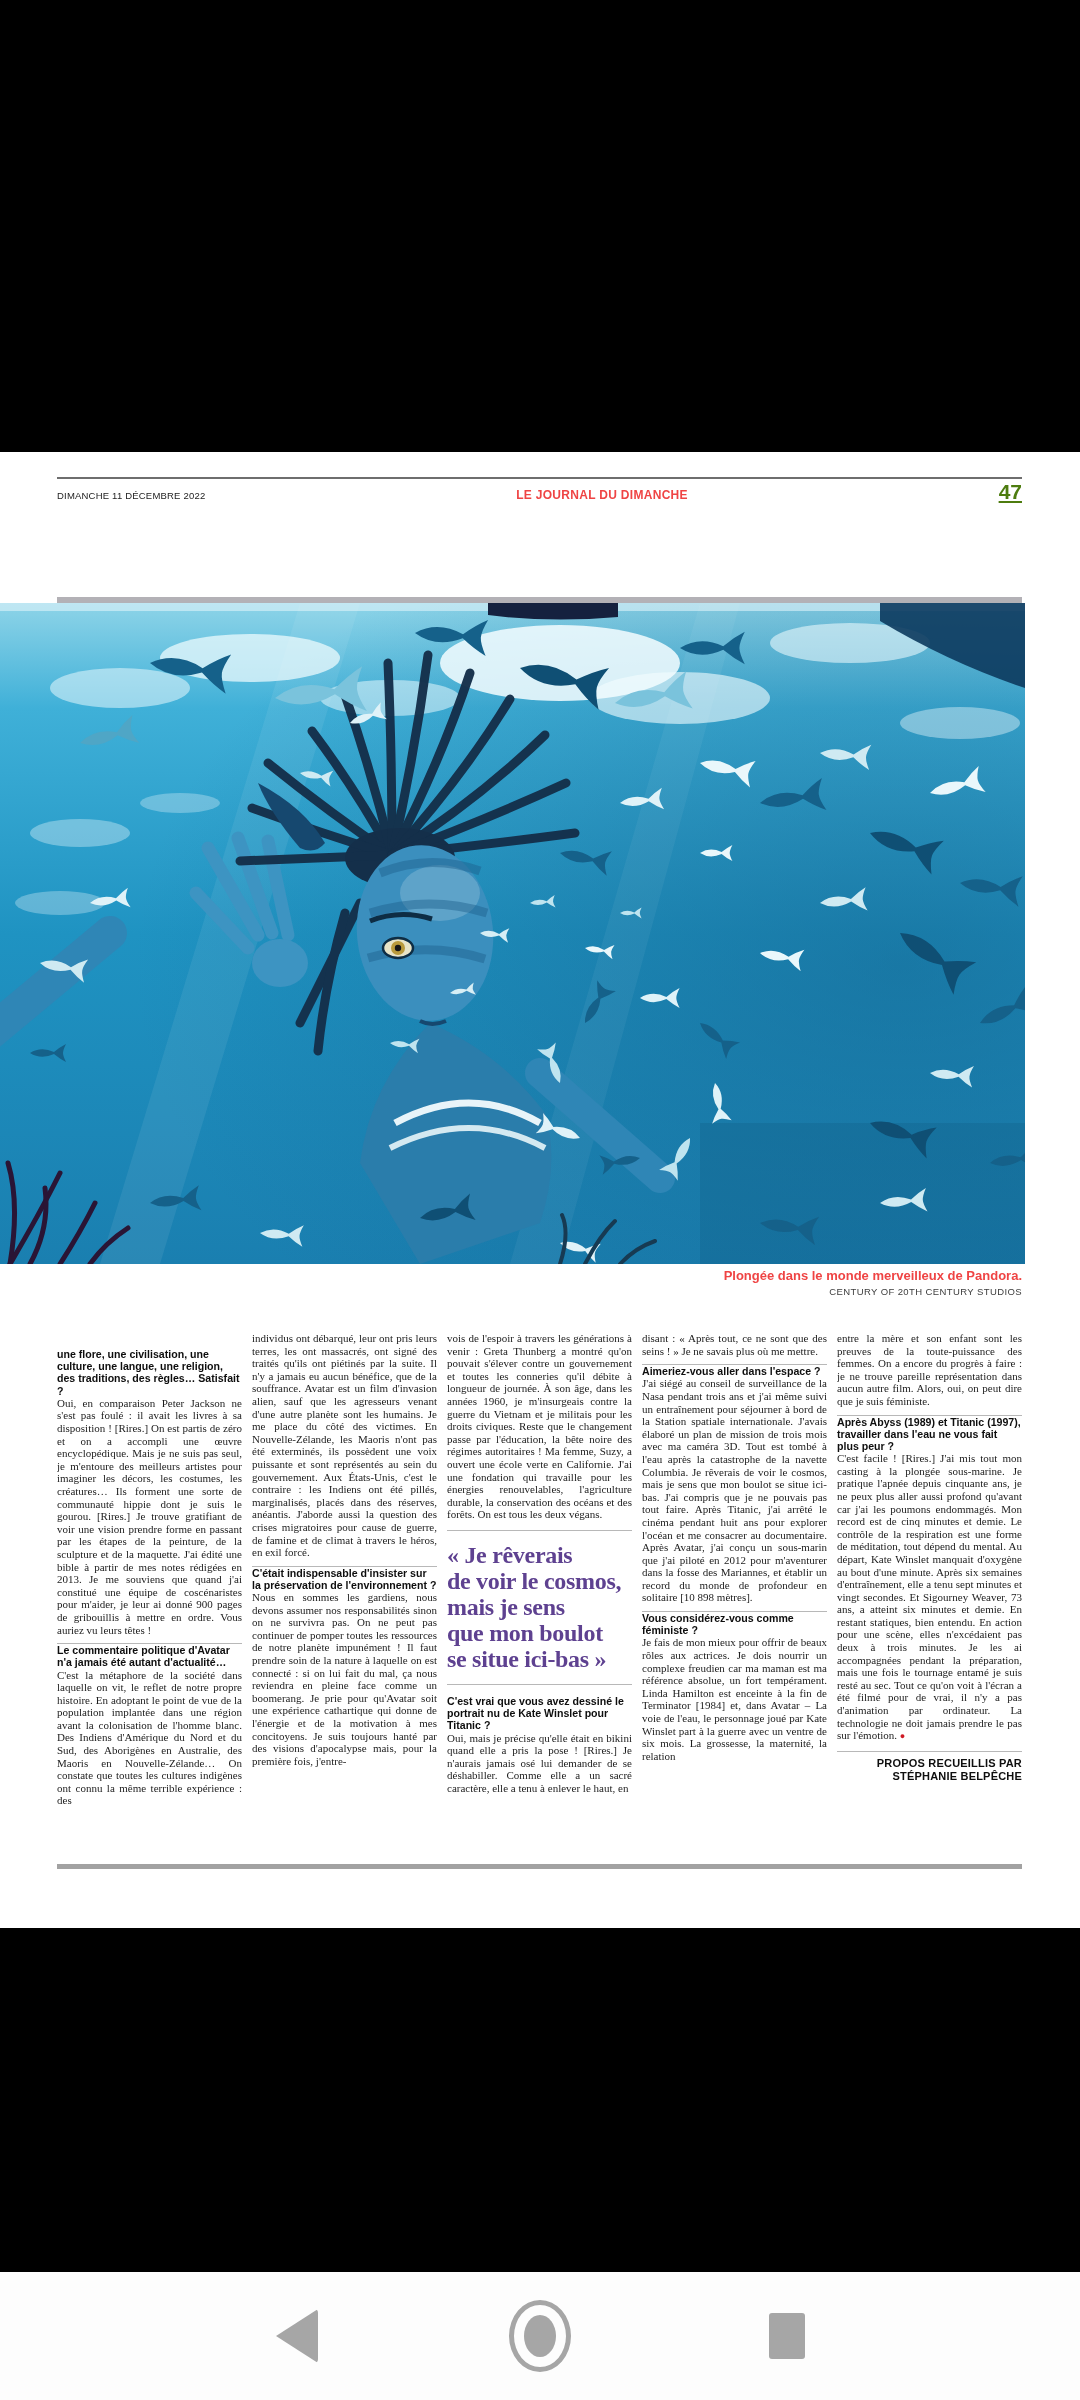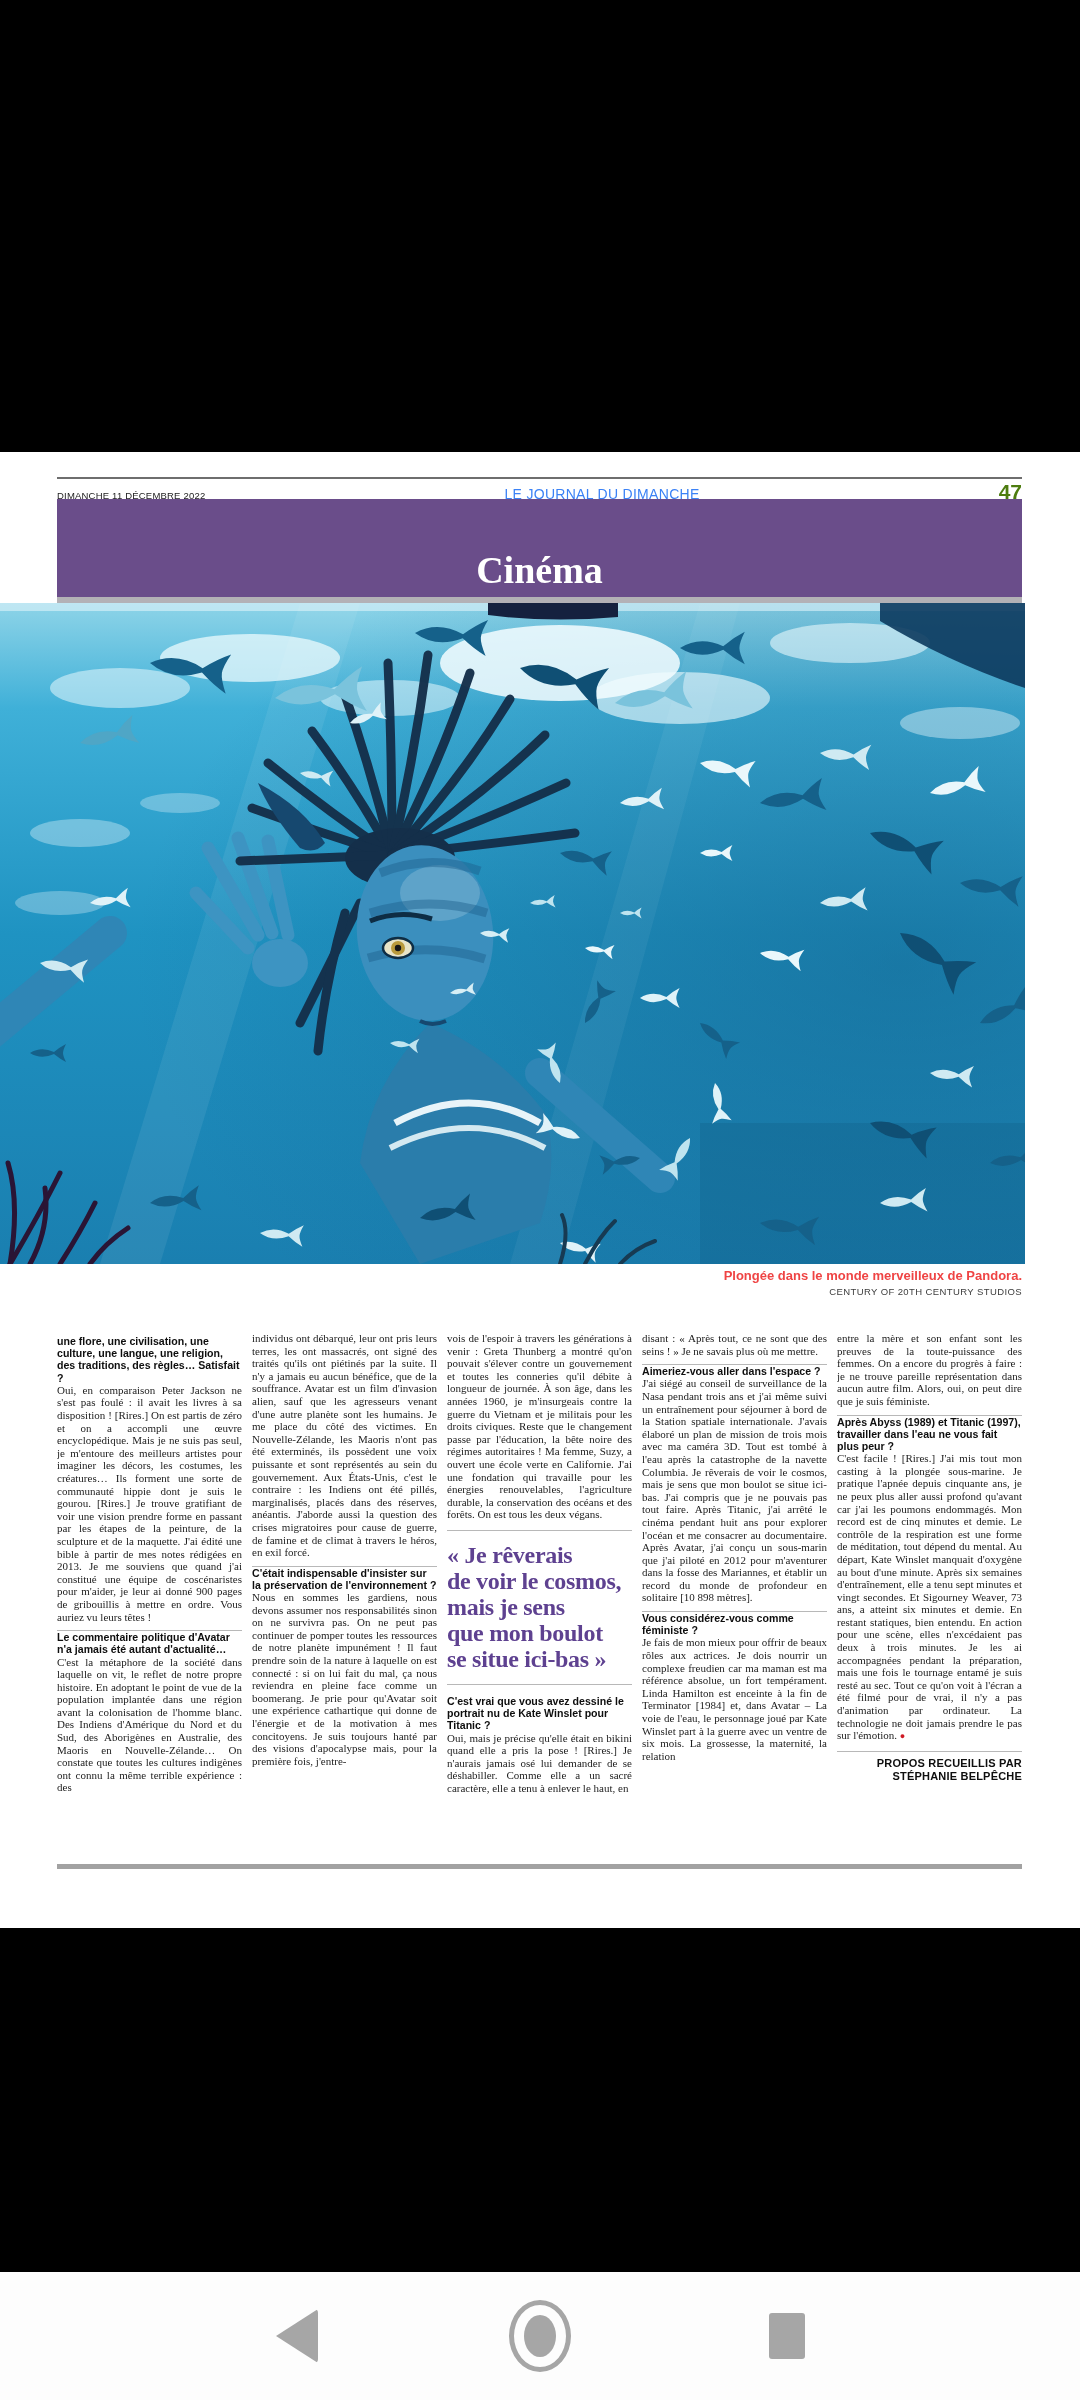--- a/index.html
+++ b/index.html
@@ -3,40 +3,40 @@
 <meta charset="utf-8">
 <style>
   html,body{margin:0;padding:0;background:#000;}
   #screen{position:relative;width:1080px;height:2400px;background:#000;overflow:hidden;
           font-family:"Liberation Sans","DejaVu Sans",sans-serif;}
   
   #page{position:absolute;left:0;top:452px;width:1080px;height:1476px;background:#fff;}
   #header-row{position:absolute;top:25px;left:57px;width:965px;border-top:2px solid #6e6e6e;
               display:flex;justify-content:space-between;align-items:baseline;padding-top:1px;}
   #header-row .date{font-size:9.5px;color:#222;letter-spacing:.2px;}
-  #header-row .masthead{font-size:14px;color:#3b82f6;letter-spacing:.3px;}
+  #header-row .masthead{font-size:12px;color:#ef4444;letter-spacing:.3px;font-weight:bold;}
   #header-row .pageno{font-size:21px;font-weight:bold;color:#4d7c0f;text-decoration:underline;}
   #banner{position:absolute;top:47px;left:57px;width:965px;height:98px;background:#6a4d8a;
           display:flex;align-items:flex-end;justify-content:center;}
   #banner .title{color:#fff;font-family:"Liberation Serif","DejaVu Serif",serif;font-weight:bold;
                  font-size:38px;line-height:1;padding-bottom:8px;}
   #gray-strip{position:absolute;top:145px;left:57px;width:965px;height:6px;background:#b3b1b6;}
   #photo-wrap{position:absolute;top:151px;left:0;width:1025px;height:661px;overflow:hidden;}
   #caption-block{position:absolute;top:816px;right:58px;text-align:right;}
   #caption-block .cap{font-size:13px;font-weight:bold;color:#ef4444;}
   #caption-block .credit{font-size:9.5px;color:#3d3d3d;letter-spacing:.4px;margin-top:3px;}
   
   #cols{position:absolute;top:880px;left:57px;width:965px;height:534px;
         display:grid;grid-template-columns:repeat(5,1fr);column-gap:10px;}
   .col{overflow:hidden;}
   .a{font-family:"Liberation Serif","DejaVu Serif",serif;font-size:11px;line-height:12.6px;
      text-align:justify;color:#1c1c1c;}
   .q{font-size:10.6px;line-height:12.2px;font-weight:bold;color:#0e0e0e;
      border-top:1px solid #b8b8b8;margin-top:7px;}
-  .q.norule{border-top:none;padding-top:0;margin-top:3px;}
+  .q.norule{border-top:none;padding-top:0;margin-top:16px;}
   .rule{border-top:1px solid #b8b8b8;margin-top:9px;}
   .quote{color:#5e4190;font-family:"Liberation Serif","DejaVu Serif",serif;font-weight:bold;
          font-size:24px;line-height:26px;margin:11px 0 12px 0;letter-spacing:-.3px;}
   .quote span{display:block;}
   .byline{margin-top:8px;border-top:1px solid #b8b8b8;padding-top:5px;text-align:right;
           font-weight:bold;font-size:11px;line-height:13.5px;color:#0e0e0e;letter-spacing:.2px;}
   .endmark{color:#cf1a24;font-size:9px;}
   #bottom-rule{position:absolute;top:1412px;left:57px;width:965px;height:5px;background:#a2a2a2;}
   
   #navbar{position:absolute;left:0;top:2272px;width:1080px;height:128px;background:#fdfdfd;}
@@ -55,23 +55,20 @@
 <div id="screen">
 
   <div id="page">
 
     <div id="header-row">
       <span class="date">DIMANCHE 11 DÉCEMBRE 2022</span>
       <span class="masthead">LE JOURNAL DU DIMANCHE</span>
       <span class="pageno">47</span>
     </div>
 
-    <div id="banner">
-      <span class="title">Cinéma</span>
-    </div>
 
     <div id="gray-strip"></div>
 
     <div id="photo-wrap">
       <svg width="1025" height="661" viewBox="0 0 1025 661" xmlns="http://www.w3.org/2000/svg">
         <defs>
           <linearGradient id="water" x1="0" y1="0" x2="0" y2="1">
             <stop offset="0" stop-color="#8ed4e8"></stop>
             <stop offset="0.16" stop-color="#3fb0d8"></stop>
             <stop offset="0.5" stop-color="#1f93c2"></stop>

